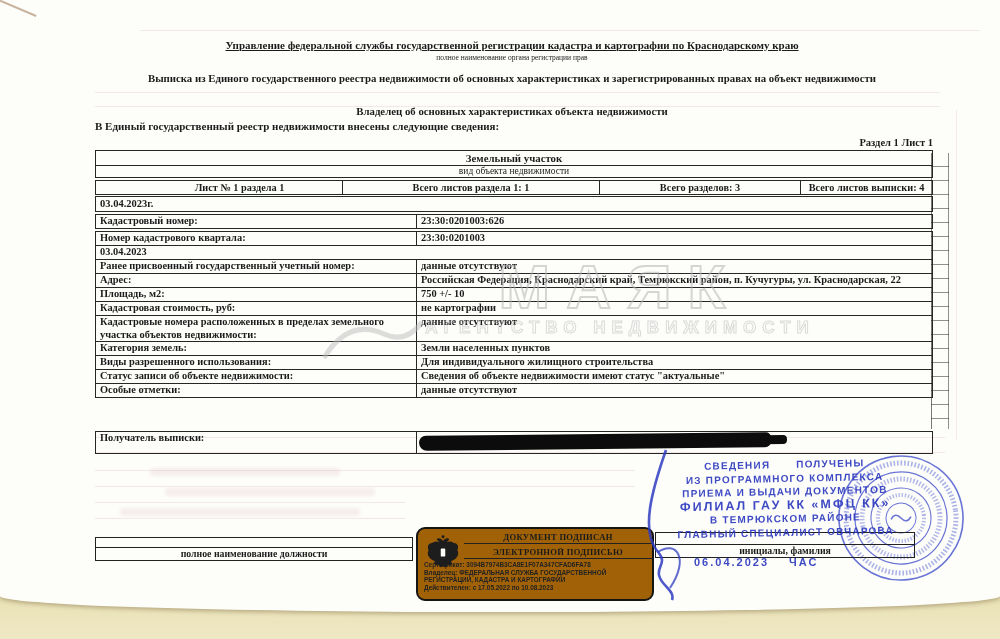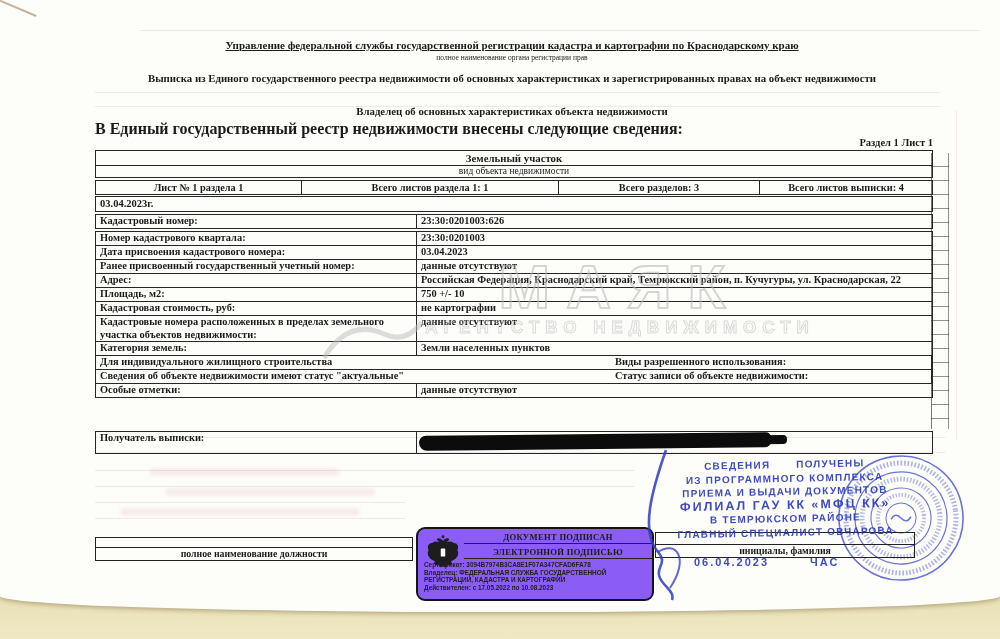--- a/index.html
+++ b/index.html
@@ -21,33 +21,33 @@
   .ghost-col{position:absolute;left:931px;top:153px;width:16px;height:276px;z-index:1;
         border-left:1px solid rgba(35,35,35,.6);border-right:1px solid rgba(35,35,35,.5);
         background:repeating-linear-gradient(to bottom,transparent 0 13px,rgba(35,35,35,.5) 13px 14px);}
 
   
   .hline{position:absolute;left:12px;width:100%;text-align:center;z-index:2;}
   .h-authority{top:39px;font-size:11px;font-weight:bold;text-decoration:underline;}
   .h-auth-caption{top:53px;font-size:7.5px;}
   .h-doctitle{top:72px;font-size:10.8px;font-weight:bold;}
   .h-section{top:105px;font-size:10.8px;font-weight:bold;}
-  .h-intro{position:absolute;left:95px;top:120px;font-size:16px;font-weight:bold;z-index:2;}
+  .h-intro{position:absolute;left:95px;top:120px;font-size:11px;font-weight:bold;z-index:2;}
   .h-sheetref{position:absolute;left:95px;top:137px;width:838px;text-align:right;
               font-size:10.5px;font-weight:bold;z-index:2;}
 
   
   .grid{position:absolute;left:95px;top:150px;width:838px;z-index:2;}
   .box{border:1.4px solid #262626;background:transparent;}
   .objbox .l1{font-size:10.8px;font-weight:bold;text-align:center;padding:1px 0;}
   .objbox .l2{font-size:9.5px;text-align:center;border-top:1px solid #262626;padding:0 0 1px;}
   .sheetrow{display:flex;margin-top:2px;}
   .sheetrow .cell{border:1.4px solid #262626;font-size:10.3px;font-weight:bold;
         text-align:center;padding:1px 0;margin-left:-1px;}
-  .sheetrow .c0{width:205px;margin-left:0;}
+  .sheetrow .c0{width:205px;margin-left:0;padding-left:41px;}
   .sheetrow .c1{width:256px;}.sheetrow .c2{width:200px;}.sheetrow .c3{flex:1;}
   .daterow{border:1.2px solid #262626;margin-top:1px;font-size:10.5px;font-weight:bold;
         padding:0 4px;height:14px;line-height:14px;}
   .trow{display:flex;border:1.2px solid #262626;margin-top:-1px;min-height:13px;}
   .trow.gap{margin-top:2px;}
   .tcell{font-size:10.4px;line-height:12.5px;padding:0 4px;}
   .tlabel{width:312px;border-right:1.2px solid #262626;font-weight:bold;}
   .tval{flex:1;font-weight:bold;position:relative;}
   .tval.plain{font-weight:600;}
   .trow.tall{min-height:21px;margin-top:33px;}
@@ -65,38 +65,38 @@
         -webkit-text-stroke:1px #bdbdbd;margin-top:2px;}
   .wm-swoosh{position:absolute;left:318px;top:300px;z-index:3;opacity:.5;}
 
   
   .mfc-stamp{position:absolute;left:632px;top:458px;width:306px;z-index:5;text-align:center;
         font-family:"Liberation Sans",sans-serif;font-weight:bold;color:#2e3bbf;
         transform:rotate(-1.2deg);opacity:.92;}
   .mfc-stamp .ln{font-size:10px;line-height:13.5px;letter-spacing:1.2px;white-space:nowrap;}
   .mfc-stamp .ln.sp{word-spacing:22px;}
   .mfc-stamp .ln.big{font-size:12.5px;letter-spacing:2px;}
-  .mfc-date{position:absolute;left:694px;top:556px;z-index:6;display:flex;gap:41px;
+  .mfc-date{position:absolute;left:694px;top:556px;z-index:6;display:flex;gap:20px;
         font-family:"Liberation Sans",sans-serif;font-weight:bold;color:#2e3bbf;
         font-size:11px;letter-spacing:2px;opacity:.92;}
   .seal{position:absolute;left:828px;top:448px;z-index:4;opacity:.8;}
   .sig-stroke{position:absolute;left:600px;top:428px;z-index:6;}
 
   
   .sig-left{position:absolute;left:95px;top:537px;width:316px;z-index:2;
         border:1.5px solid #222;}
   .sig-left .r1{height:9px;border-bottom:1.2px solid #222;}
   .sig-left .cap{font-size:9.8px;font-weight:bold;text-align:center;padding:0 0 1px;}
   .sig-right{position:absolute;left:655px;top:532px;width:258px;z-index:4;
         border:1.5px solid #222;background:rgba(255,255,255,.0);}
   .sig-right .r1{height:11px;border-bottom:1.2px solid #222;}
   .sig-right .cap{font-size:9.8px;font-weight:bold;text-align:center;padding:0 0 1px;}
 
   .esign{position:absolute;left:416px;top:527px;width:234px;height:70px;z-index:5;
-        background:#8b5cf6;border:2px solid #151515;border-radius:9px;}
+        background:#a16207;border:2px solid #151515;border-radius:9px;}
   .es-eagle{position:absolute;left:7px;top:5px;}
   .es-head{margin-left:46px;}
   .es-head .t{font-size:8.6px;font-weight:bold;text-align:center;
         border-bottom:1.1px solid #222;padding:2.5px 0 1.5px;letter-spacing:.3px;}
   .es-body{padding:2px 6px 0;font-family:"Liberation Sans",sans-serif;
         font-size:6.4px;font-weight:bold;line-height:7.6px;color:#222;}
 </style>
 </head>
 <body>
 
@@ -142,21 +142,20 @@
 
       <div class="trow gap">
         <div class="tcell tlabel">Кадастровый номер:</div>
         <div class="tcell tval">23:30:0201003:626</div>
       </div>
       <div class="trow gap">
         <div class="tcell tlabel">Номер кадастрового квартала:</div>
         <div class="tcell tval">23:30:0201003</div>
       </div>
       <div class="trow">
-        <div class="tcell tlabel">Дата присвоения кадастрового номера:</div>
         <div class="tcell tval">03.04.2023</div>
       </div>
       <div class="trow">
         <div class="tcell tlabel">Ранее присвоенный государственный учетный номер:</div>
         <div class="tcell tval plain">данные отсутствуют</div>
       </div>
       <div class="trow">
         <div class="tcell tlabel">Адрес:</div>
         <div class="tcell tval">Российская Федерация, Краснодарский край, Темрюкский район, п. Кучугуры, ул. Краснодарская, 22</div>
       </div>
@@ -170,26 +169,26 @@
       </div>
       <div class="trow">
         <div class="tcell tlabel">Кадастровые номера расположенных в пределах земельного участка объектов недвижимости:</div>
         <div class="tcell tval plain">данные отсутствуют</div>
       </div>
       <div class="trow">
         <div class="tcell tlabel">Категория земель:</div>
         <div class="tcell tval">Земли населенных пунктов</div>
       </div>
       <div class="trow">
+        <div class="tcell tlabel">Виды разрешенного использования:</div>
         <div class="tcell tval">Для индивидуального жилищного строительства</div>
-        <div class="tcell tlabel">Виды разрешенного использования:</div>
-      </div>
-      <div class="trow">
+      </div>
+      <div class="trow">
+        <div class="tcell tlabel">Статус записи об объекте недвижимости:</div>
         <div class="tcell tval">Сведения об объекте недвижимости имеют статус "актуальные"</div>
-        <div class="tcell tlabel">Статус записи об объекте недвижимости:</div>
       </div>
       <div class="trow">
         <div class="tcell tlabel">Особые отметки:</div>
         <div class="tcell tval plain">данные отсутствуют</div>
       </div>
       <div class="trow tall">
         <div class="tcell tlabel">Получатель выписки:</div>
         <div class="tcell tval">
           <div class="redaction"></div>
         </div>

